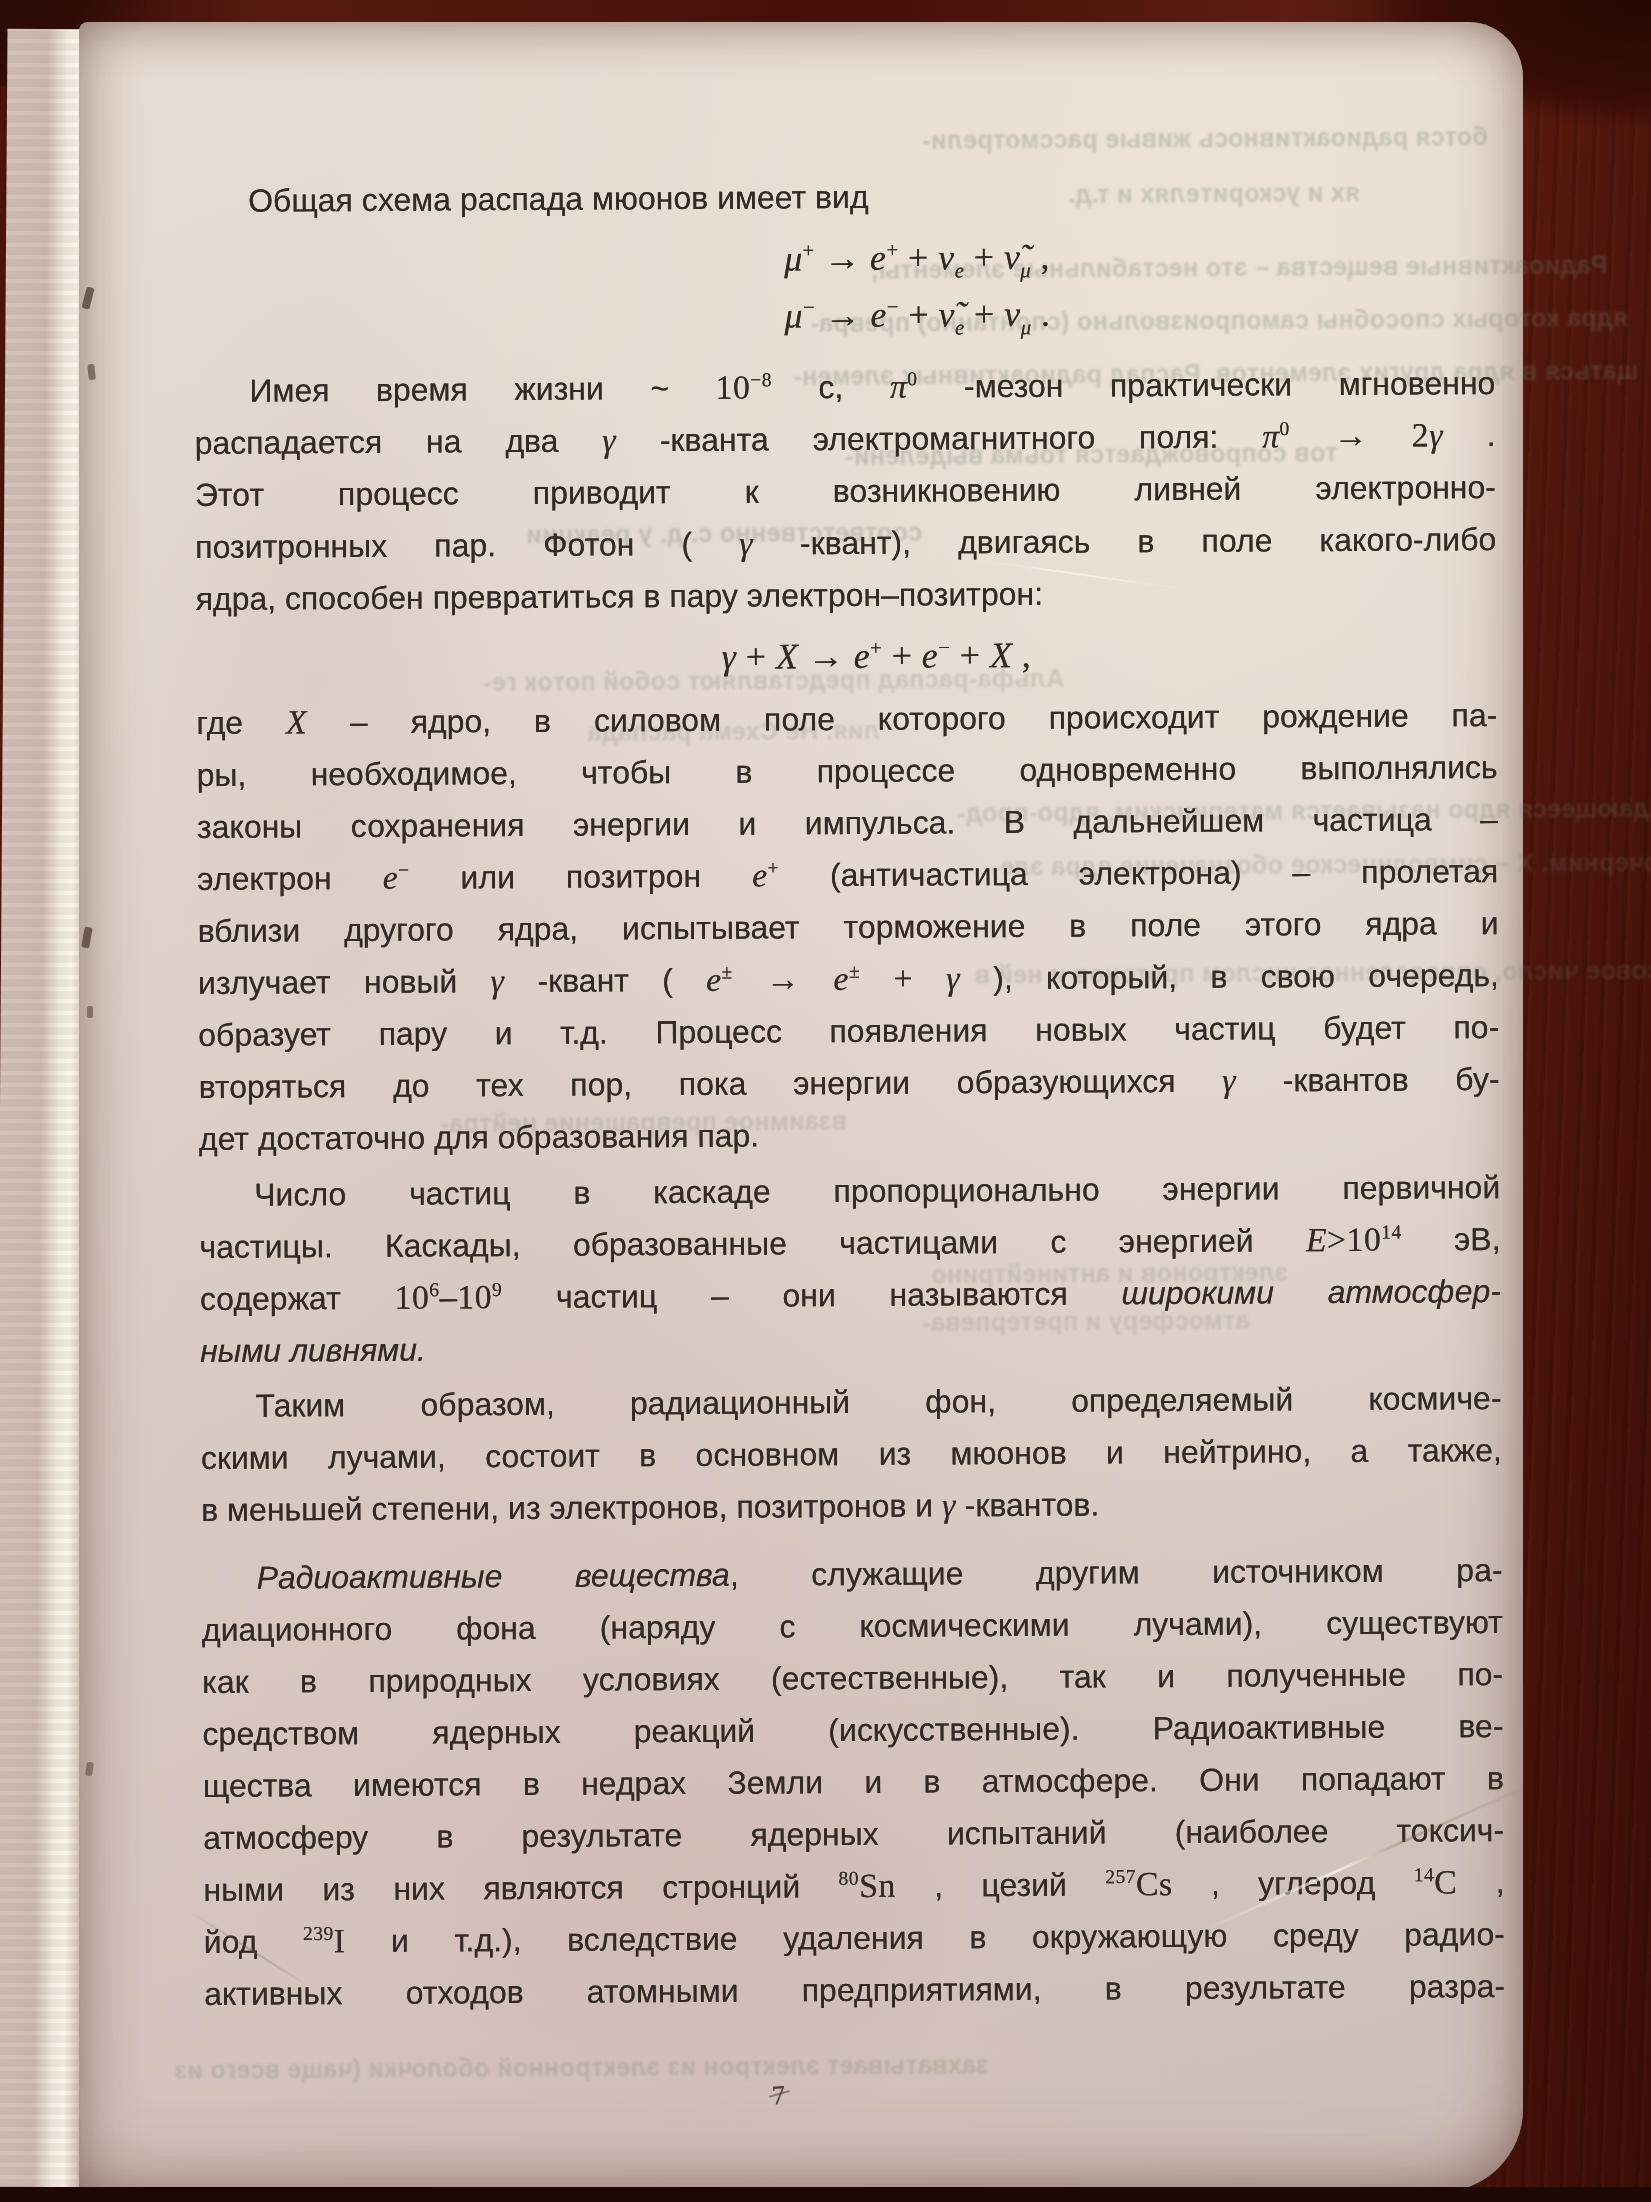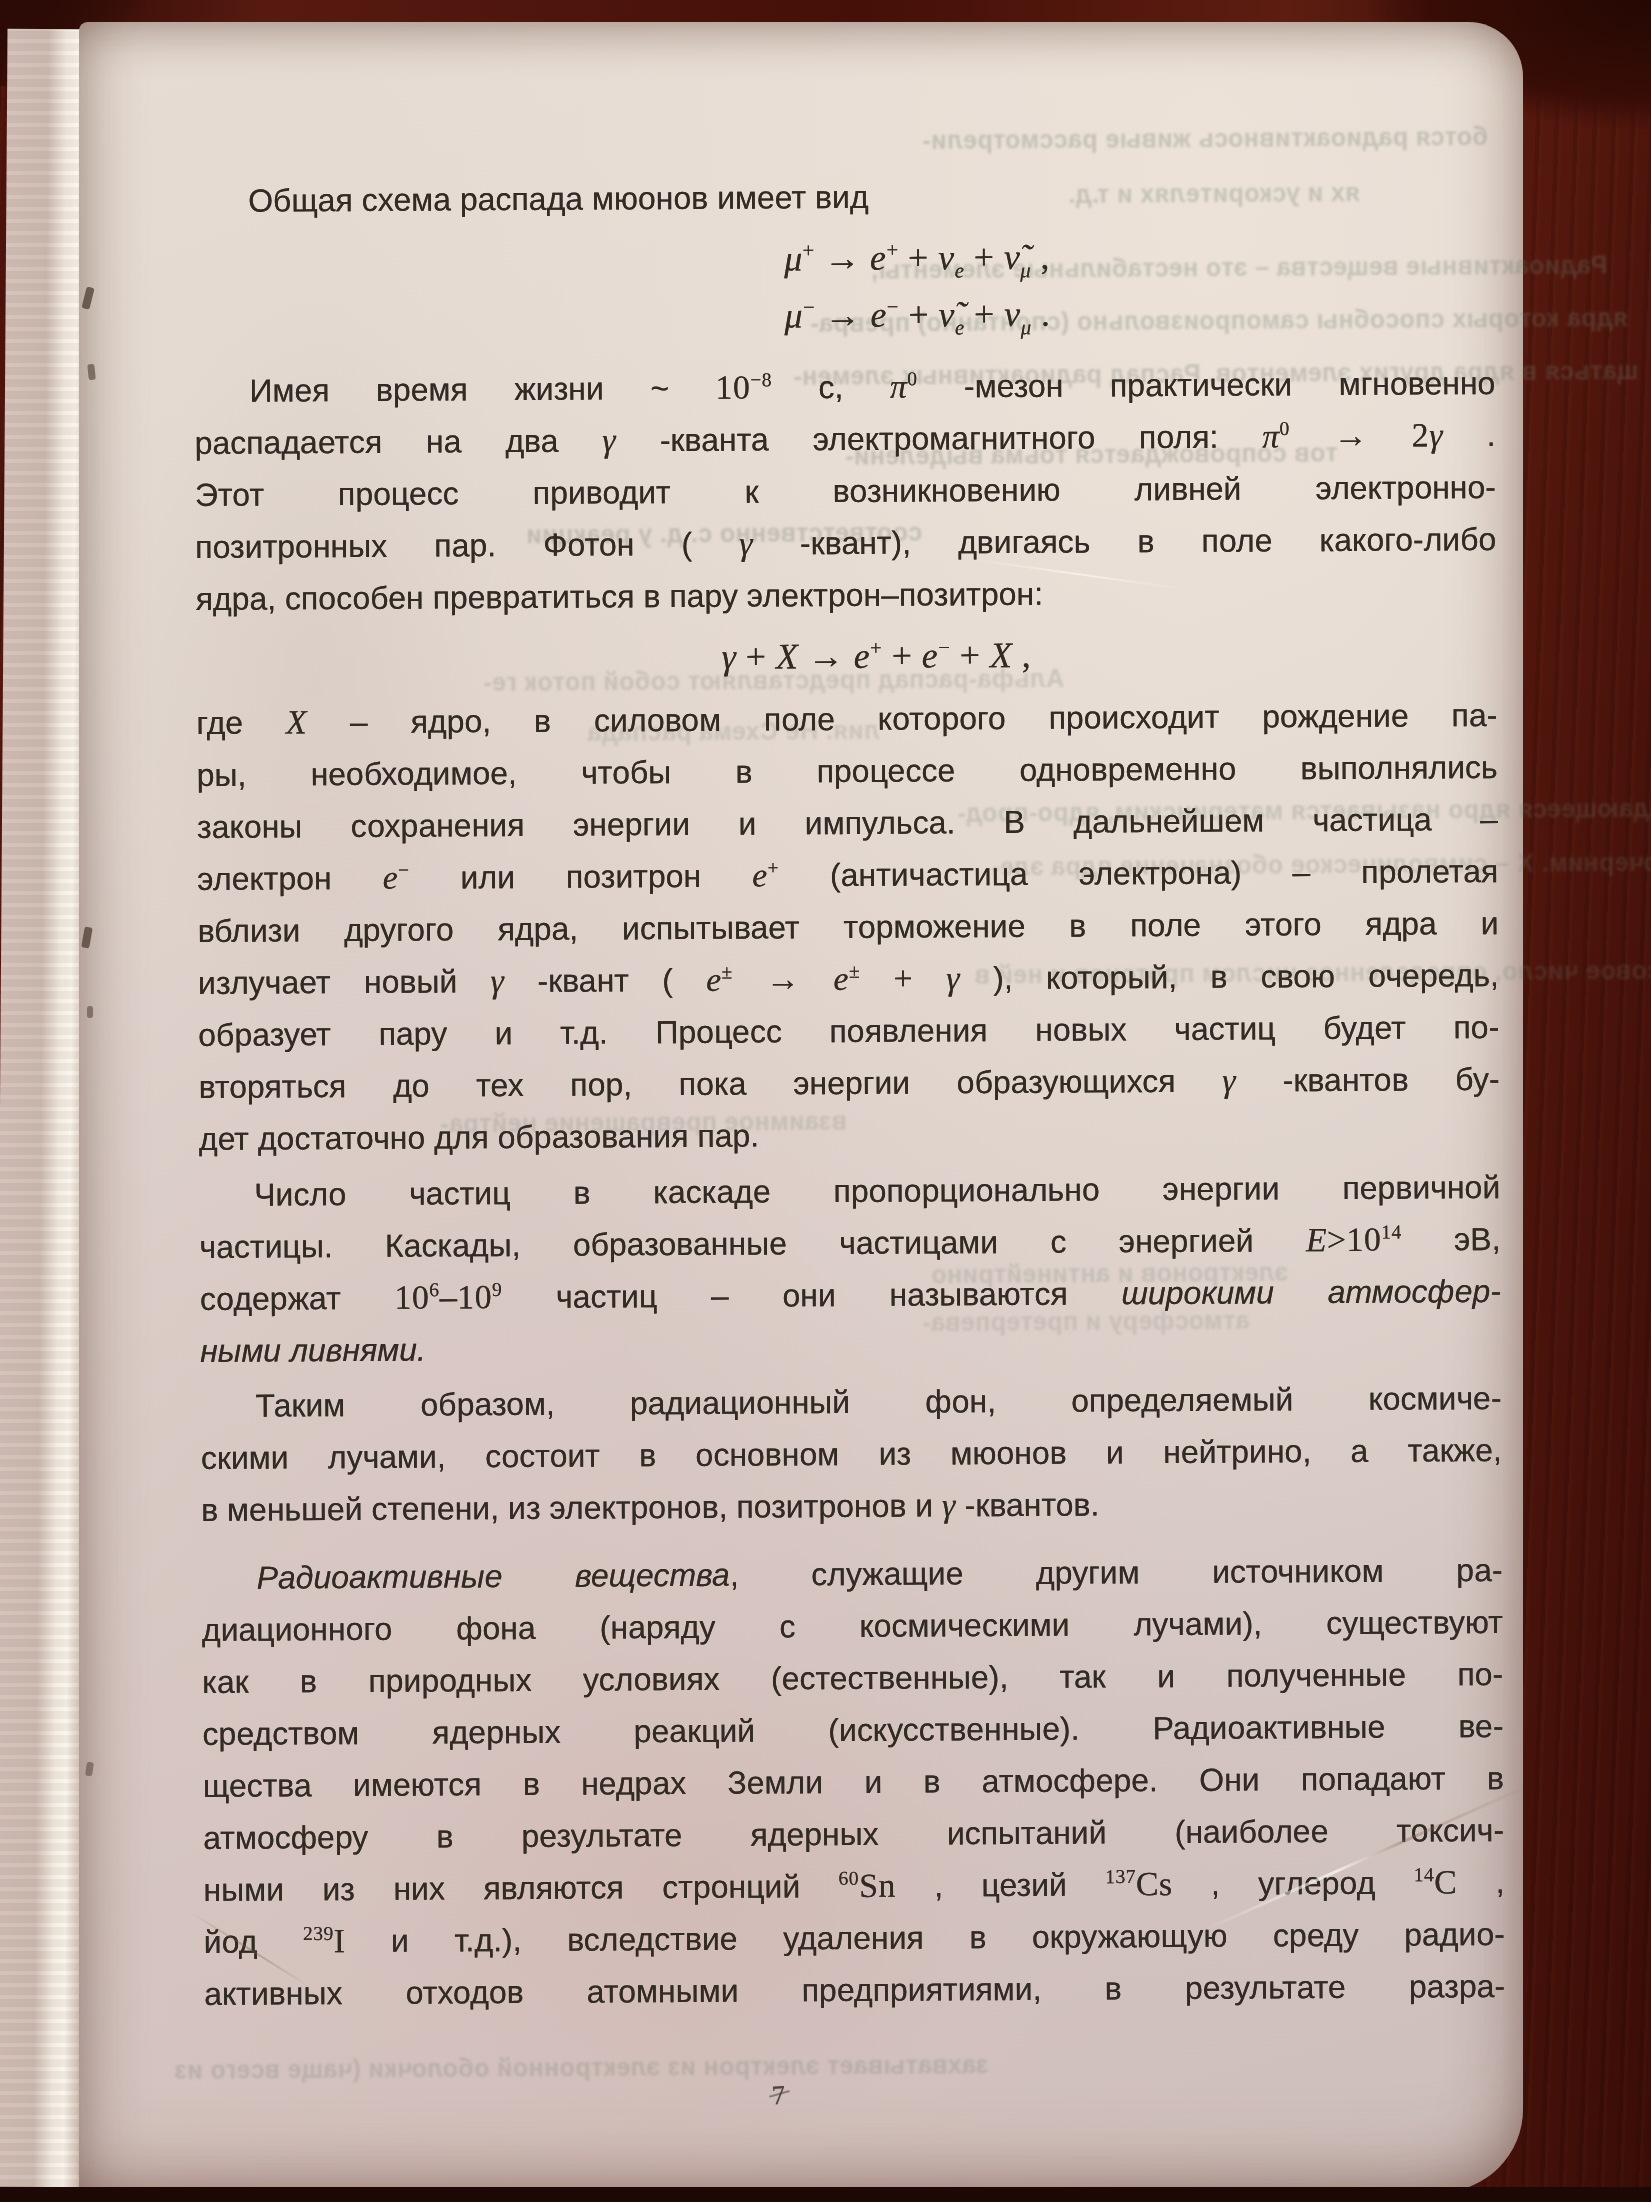--- a/index.html
+++ b/index.html
@@ -181,21 +181,21 @@
           <div class="line">скими лучами, состоит в основном из мюонов и нейтрино, а также,</div>
           <div class="line last">в меньшей степени, из электронов, позитронов и <span class="math"><em>γ</em></span> -квантов.</div>
         </div>
         <div class="block para p5 indent">
           <div class="line"><em>Радиоактивные вещества</em>, служащие другим источником ра-</div>
           <div class="line">диационного фона (наряду с космическими лучами), существуют</div>
           <div class="line">как в природных условиях (естественные), так и полученные по-</div>
           <div class="line">средством ядерных реакций (искусственные). Радиоактивные ве-</div>
           <div class="line">щества имеются в недрах Земли и в атмосфере. Они попадают в</div>
           <div class="line">атмосферу в результате ядерных испытаний (наиболее токсич-</div>
-          <div class="line">ными из них являются стронций <span class="math"><sup>60</sup>Sn</span> , цезий <span class="math"><sup>137</sup>Cs</span> , углерод <span class="math"><sup>14</sup>C</span> ,</div>
+          <div class="line">ными из них являются стронций <span class="math"><sup>80</sup>Sn</span> , цезий <span class="math"><sup>257</sup>Cs</span> , углерод <span class="math"><sup>14</sup>C</span> ,</div>
           <div class="line">йод <span class="math"><sup>239</sup>I</span> и т.д.), вследствие удаления в окружающую среду радио-</div>
           <div class="line">активных отходов атомными предприятиями, в результате разра-</div>
         </div>
       </div>
 
     <div class="page-number">7</div>
 
     <div class="crease c1"></div>
     <div class="crease c2"></div>
     <div class="crease c3"></div>

